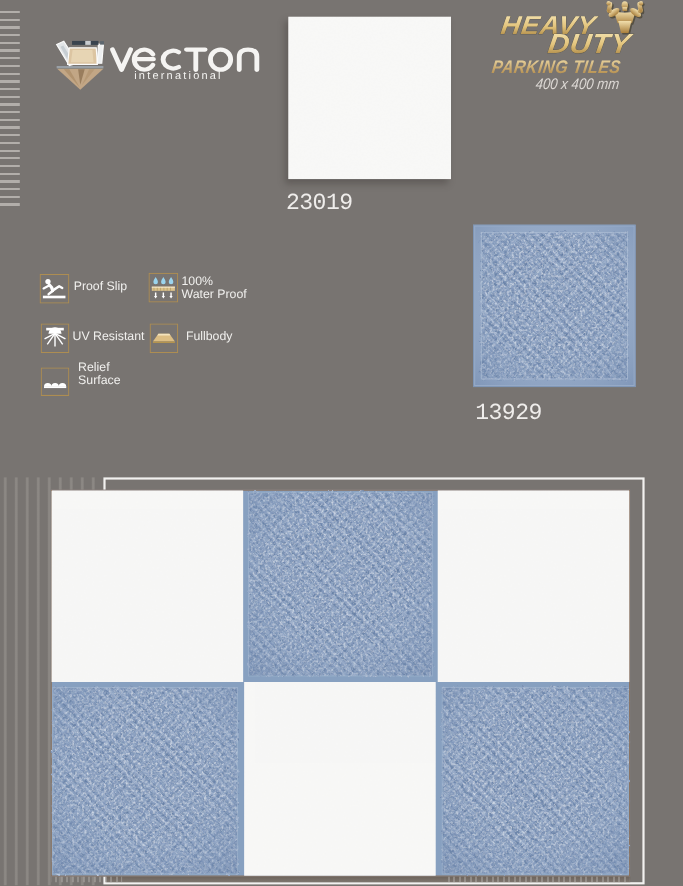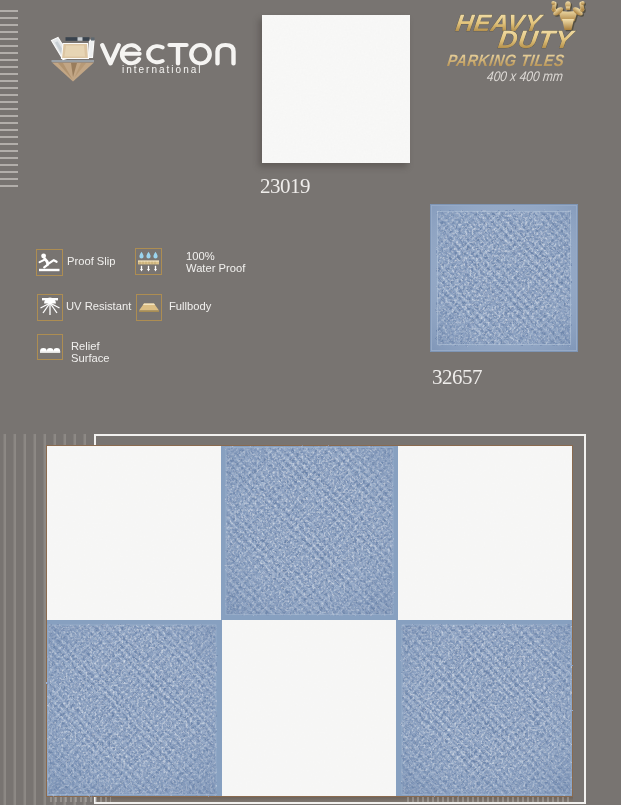--- a/index.html
+++ b/index.html
@@ -1,19 +1,19 @@
 <!DOCTYPE html>
 <html><head>
 <meta charset="utf-8">
 <style>
   html,body{margin:0;padding:0;}
   body{width:621px;height:805px;position:relative;overflow:hidden;-webkit-font-smoothing:antialiased;
        background:#787471;font-family:"Liberation Sans", sans-serif;}
   .abs{position:absolute;}
-  .lbl{font-family:Liberation Serif, serif;color:#efedeb;font-size:21px;letter-spacing:-0.5px;}
+  .lbl{font-family:Liberation Mono, monospace;color:#efedeb;font-size:21px;letter-spacing:-0.5px;}
   .feat{color:#f1f0ee;font-size:11.2px;line-height:12.3px;}
 </style>
 </head>
 <body>
 
 <div class="abs" style="left:0;top:10px;width:18px;height:181px;
   background:repeating-linear-gradient(to bottom,#b2aeaa 0px,#b2aeaa 2px,rgba(0,0,0,0) 2px,rgba(0,0,0,0) 7px);"></div>
 
 <svg class="abs" style="left:50px;top:36px;" width="46" height="47" viewBox="0 0 46 47">
 
@@ -151,21 +151,21 @@
   <g stroke="#ffffff" stroke-width="1.3" fill="#ffffff">
     <line x1="6.5" y1="17.8" x2="6.5" y2="21.5"></line>
     <line x1="13.5" y1="17.8" x2="13.5" y2="21.5"></line>
     <line x1="20.5" y1="17.8" x2="20.5" y2="21.5"></line>
     <path d="M6.5,23.4 l-1.5,-2.4 l3,0 z" stroke="none"></path>
     <path d="M13.5,23.4 l-1.5,-2.4 l3,0 z" stroke="none"></path>
     <path d="M20.5,23.4 l-1.5,-2.4 l3,0 z" stroke="none"></path>
   </g>
 </svg>
 
-<div class="abs feat" style="left:186px;top:250px;">100%<br>Water Proof</div>
+<div class="abs feat" style="left:165px;top:250px;">100%<br>Water Proof</div>
 
 <svg class="abs" style="left:37px;top:294px;" width="26" height="27" viewBox="0 0 26 27">
   <rect x="0.5" y="0.5" width="25" height="26" fill="none" stroke="#ad8d52" stroke-width="1"></rect>
   <g stroke="#ffffff" stroke-width="1.3" fill="none">
     <line x1="13" y1="9" x2="13" y2="21"></line>
     <line x1="13" y1="9" x2="6" y2="19"></line>
     <line x1="13" y1="9" x2="20" y2="19"></line>
     <line x1="13" y1="9" x2="3.5" y2="14"></line>
     <line x1="13" y1="9" x2="22.5" y2="14"></line>
   </g>
@@ -183,21 +183,21 @@
 </svg>
 
 <div class="abs feat" style="left:169px;top:300px;">Fullbody</div>
 
 <svg class="abs" style="left:37px;top:334px;" width="26" height="26" viewBox="0 0 26 26">
   <rect x="0.5" y="0.5" width="25" height="25" fill="none" stroke="#ad8d52" stroke-width="1"></rect>
   <path d="M3,17.5 a3.4,3.4 0 0 1 6.8,0z M9.7,17.5 a3.4,3.4 0 0 1 6.8,0z M16.4,17.5 a3.4,3.4 0 0 1 6.8,0z" fill="#ffffff"></path>
   <rect x="3" y="17.2" width="20.2" height="1.6" fill="#ffffff"></rect>
 </svg>
 
-<div class="abs feat" style="left:71px;top:340px;">Relief<br>Surface</div>
+<div class="abs feat" style="left:71px;top:328px;">Relief<br>Surface</div>
 
 <svg class="abs" style="left:430px;top:204px;" width="148" height="148" viewBox="0 0 148 148">
   <defs>
     <pattern id="knurl" width="6" height="6" patternUnits="userSpaceOnUse" patternTransform="rotate(45)">
       <rect width="6" height="6" fill="#8096ba"></rect>
       <rect width="3" height="3" fill="#90a5c4"></rect>
       <rect x="3" y="3" width="3" height="3" fill="#6d86ac"></rect>
       <rect x="3" y="0" width="3" height="3" fill="#879cbe"></rect>
     </pattern>
     <pattern id="dgA" width="7" height="7" patternUnits="userSpaceOnUse" patternTransform="rotate(45)">
@@ -233,21 +233,21 @@
   <rect x="7" y="7" width="134" height="134" fill="url(#dgB)"></rect>
   <radialGradient id="vig" cx="0.5" cy="0.45" r="0.75">
     <stop offset="0.45" stop-color="#8fa6c5" stop-opacity="0"></stop>
     <stop offset="1" stop-color="#6a83a9" stop-opacity="0.5"></stop>
   </radialGradient>
   <rect x="2" y="2" width="144" height="144" fill="url(#vig)"></rect>
   <rect x="7.5" y="7.5" width="133" height="133" fill="none" stroke="#b3c4da" stroke-width="0.8" opacity="0.7"></rect>
   <rect x="0.5" y="0.5" width="147" height="147" fill="none" stroke="#7e95b5" stroke-width="1"></rect>
 </svg>
 
-<div class="abs lbl" style="left:432px;top:365px;">32657</div>
+<div class="abs lbl" style="left:432px;top:365px;">13929</div>
 
 <div class="abs" style="left:0;top:434px;width:89px;height:371px;
   background:repeating-linear-gradient(to right,rgba(0,0,0,0) 0px,rgba(0,0,0,0) 3px,#8a8682 4px,#8d8985 5.5px,rgba(0,0,0,0) 6.5px,rgba(0,0,0,0) 10px);"></div>
 
 <div class="abs" style="left:94px;top:433.5px;width:487.5px;height:366px;border:2px solid #f2f1ef;"></div>
 
 <svg class="abs" style="left:46px;top:445px;" width="527" height="352" viewBox="0 0 527 352">
   <defs>
     <pattern id="knurl2" width="6" height="6" patternUnits="userSpaceOnUse" patternTransform="rotate(45)">
       <rect width="6" height="6" fill="#8096ba"></rect>

